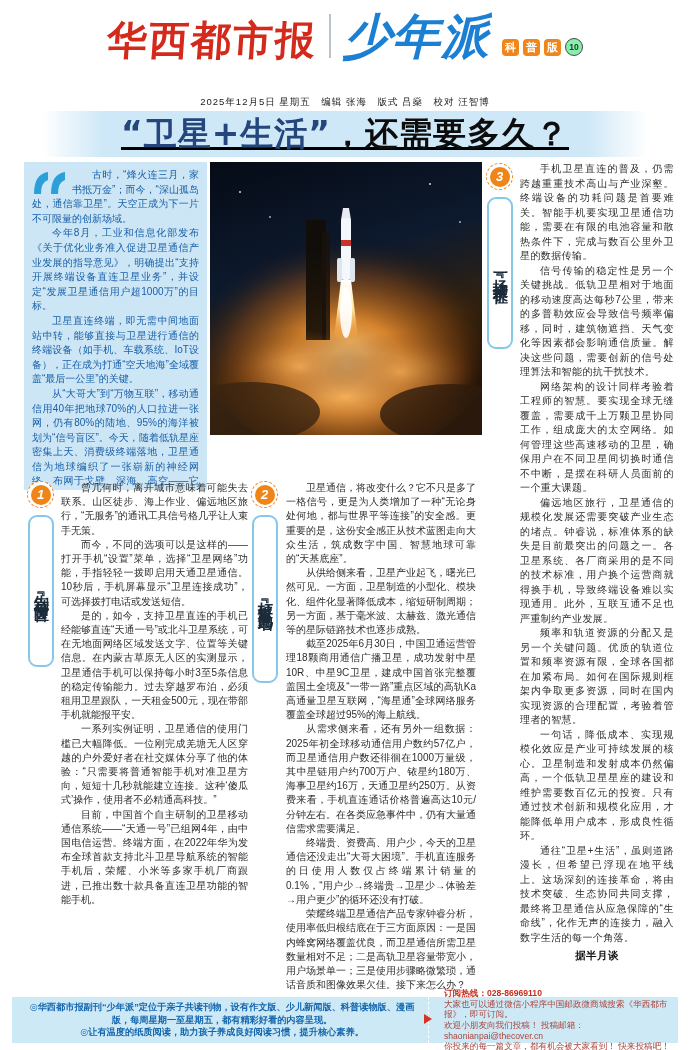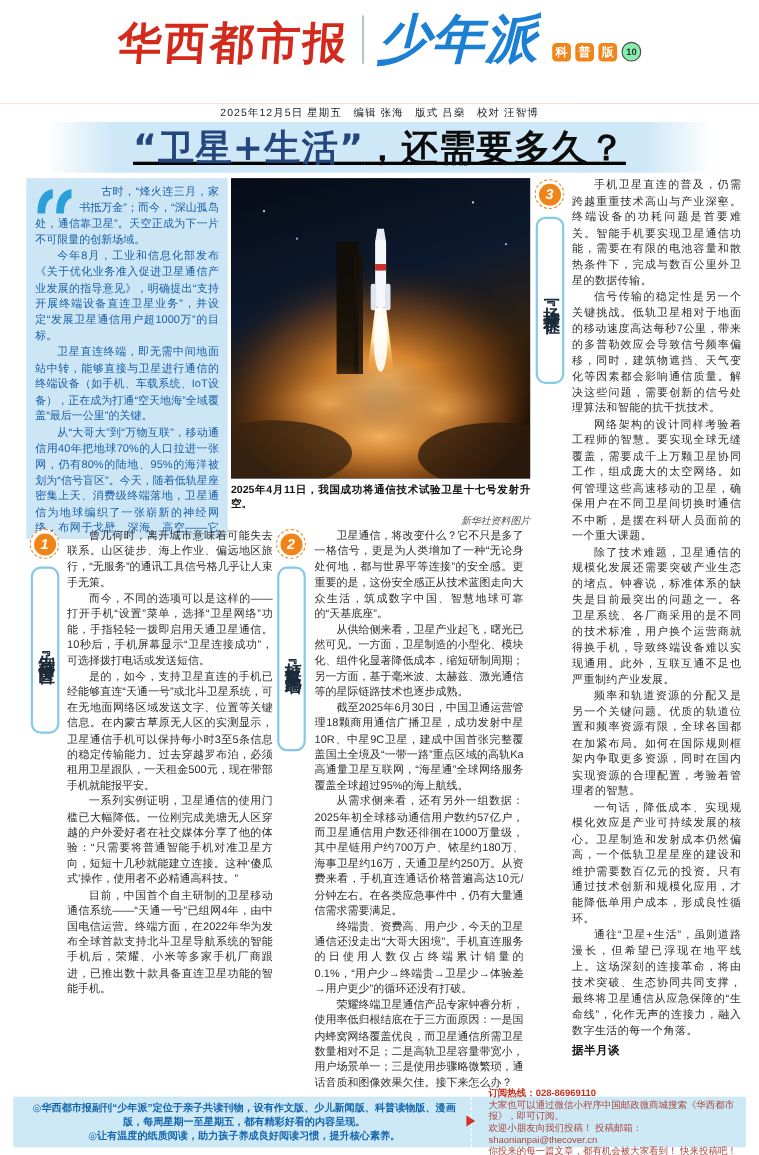--- a/index.html
+++ b/index.html
@@ -55,21 +55,21 @@
   .vtitle{position:absolute;writing-mode:vertical-rl;border:2px solid #86c8e8;border-radius:9px;background:#fff;
           color:#1b2b3a;font-weight:900;font-size:15px;letter-spacing:2px;padding:8px 2px;box-sizing:border-box;
           display:flex;align-items:center;justify-content:center;width:26px;}
 
   
   .coltext{position:absolute;overflow:hidden;color:#2d2d2d;}
   .coltext p{margin:0;text-indent:2em;text-align:justify;}
   .sec1-text{top:481px;left:61px;width:187px;height:514px;font-size:10px;line-height:14.2px;}
   .sec2-text{top:481px;left:286px;width:190px;height:514px;font-size:10px;line-height:14.2px;}
   .sec3-text{top:162px;left:520px;width:154px;height:818px;font-size:10px;line-height:14.5px;letter-spacing:0.4px;}
-  .byline{text-align:left;font-weight:bold;color:#111;margin-top:3px;font-size:10.5px;}
+  .byline{text-align:center;font-weight:bold;color:#111;margin-top:3px;font-size:10.5px;}
 
   
   .footer{position:absolute;top:997px;left:12px;width:666px;height:46px;background:#cde9f6;display:flex;align-items:center;box-sizing:border-box;}
   .footer-left{width:416px;padding:3px 6px 3px 10px;color:#1566ad;font-weight:bold;font-size:9.2px;line-height:12.6px;text-align:center;box-sizing:border-box;}
   .footer-div{width:1px;align-self:stretch;border-left:1px dashed #ffffff;position:relative;}
   .footer-arrow{position:absolute;left:-5px;top:17px;width:0;height:0;border-top:5px solid transparent;
                 border-bottom:5px solid transparent;border-left:8px solid #d23323;}
   .footer-right{flex:1;padding:3px 8px 3px 14px;color:#a8453c;font-size:8.6px;line-height:10.6px;box-sizing:border-box;}
   .footer-right .hotline{font-weight:bold;color:#c62f20;}
 </style>
@@ -159,34 +159,30 @@
 
       <path d="M131 118 L141 118 L148 176 L124 176 Z" fill="url(#flame)"></path>
       <ellipse cx="136" cy="150" rx="6" ry="26" fill="#ffffff" opacity="0.9"></ellipse>
       <ellipse cx="90" cy="205" rx="70" ry="38" fill="url(#smoke1)" opacity="0.85"></ellipse>
       <ellipse cx="190" cy="210" rx="75" ry="40" fill="url(#smoke1)" opacity="0.8"></ellipse>
       <ellipse cx="136" cy="235" rx="120" ry="45" fill="url(#smoke1)" opacity="0.7"></ellipse>
       <ellipse cx="40" cy="250" rx="70" ry="30" fill="#3a2410" opacity="0.8"></ellipse>
       <ellipse cx="240" cy="252" rx="70" ry="30" fill="#2e1c0c" opacity="0.8"></ellipse>
     </svg>
   </div>
-  <div class="caption-wrap">
-    <p class="caption">2025年4月11日，我国成功将通信技术试验卫星十七号发射升空。</p>
-    <div class="credit">新华社资料图片</div>
-  </div>
 
   <div class="badge-ring" style="top:163px;left:486px;">
     <div class="badge-core">3</div>
   </div>
   <div class="vtitle" style="top:197px;left:487px;height:152px;">一场『技术长征』</div>
   <div class="coltext sec3-text">
     <p>手机卫星直连的普及，仍需跨越重重技术高山与产业深壑。终端设备的功耗问题是首要难关。智能手机要实现卫星通信功能，需要在有限的电池容量和散热条件下，完成与数百公里外卫星的数据传输。</p>
     <p>信号传输的稳定性是另一个关键挑战。低轨卫星相对于地面的移动速度高达每秒7公里，带来的多普勒效应会导致信号频率偏移，同时，建筑物遮挡、天气变化等因素都会影响通信质量。解决这些问题，需要创新的信号处理算法和智能的抗干扰技术。</p>
     <p>网络架构的设计同样考验着工程师的智慧。要实现全球无缝覆盖，需要成千上万颗卫星协同工作，组成庞大的太空网络。如何管理这些高速移动的卫星，确保用户在不同卫星间切换时通信不中断，是摆在科研人员面前的一个重大课题。</p>
-    <p>除了技术难题，卫星通信的规模化发展还需要突破产业生态的堵点。钟睿说，标准体系的缺失是目前最突出的问题之一。各卫星系统、各厂商采用的是不同的技术标准，用户换个运营商就得换手机，导致终端设备难以实现通用。此外，互联互通不足也严重制约产业发展。</p>
+    <p>偏远地区旅行，卫星通信的规模化发展还需要突破产业生态的堵点。钟睿说，标准体系的缺失是目前最突出的问题之一。各卫星系统、各厂商采用的是不同的技术标准，用户换个运营商就得换手机，导致终端设备难以实现通用。此外，互联互通不足也严重制约产业发展。</p>
     <p>频率和轨道资源的分配又是另一个关键问题。优质的轨道位置和频率资源有限，全球各国都在加紧布局。如何在国际规则框架内争取更多资源，同时在国内实现资源的合理配置，考验着管理者的智慧。</p>
     <p>一句话，降低成本、实现规模化效应是产业可持续发展的核心。卫星制造和发射成本仍然偏高，一个低轨卫星星座的建设和维护需要数百亿元的投资。只有通过技术创新和规模化应用，才能降低单用户成本，形成良性循环。</p>
     <p>通往“卫星+生活”，虽则道路漫长，但希望已浮现在地平线上。这场深刻的连接革命，将由技术突破、生态协同共同支撑，最终将卫星通信从应急保障的“生命线”，化作无声的连接力，融入数字生活的每一个角落。</p>
     <div class="byline">据半月谈</div>
   </div>
 
   <div class="badge-ring" style="top:481px;left:27px;">
     <div class="badge-core">1</div>
   </div>
   <div class="vtitle" style="top:515px;left:28px;height:152px;">告别『信号盲区』</div>

